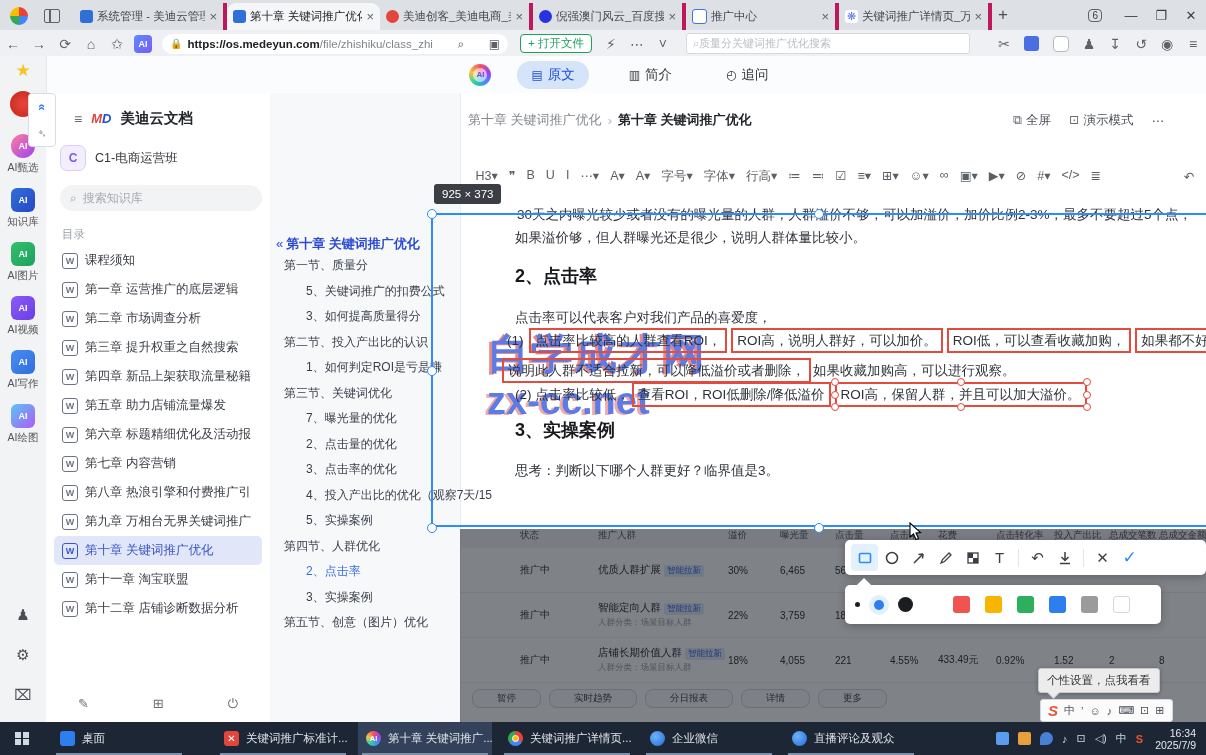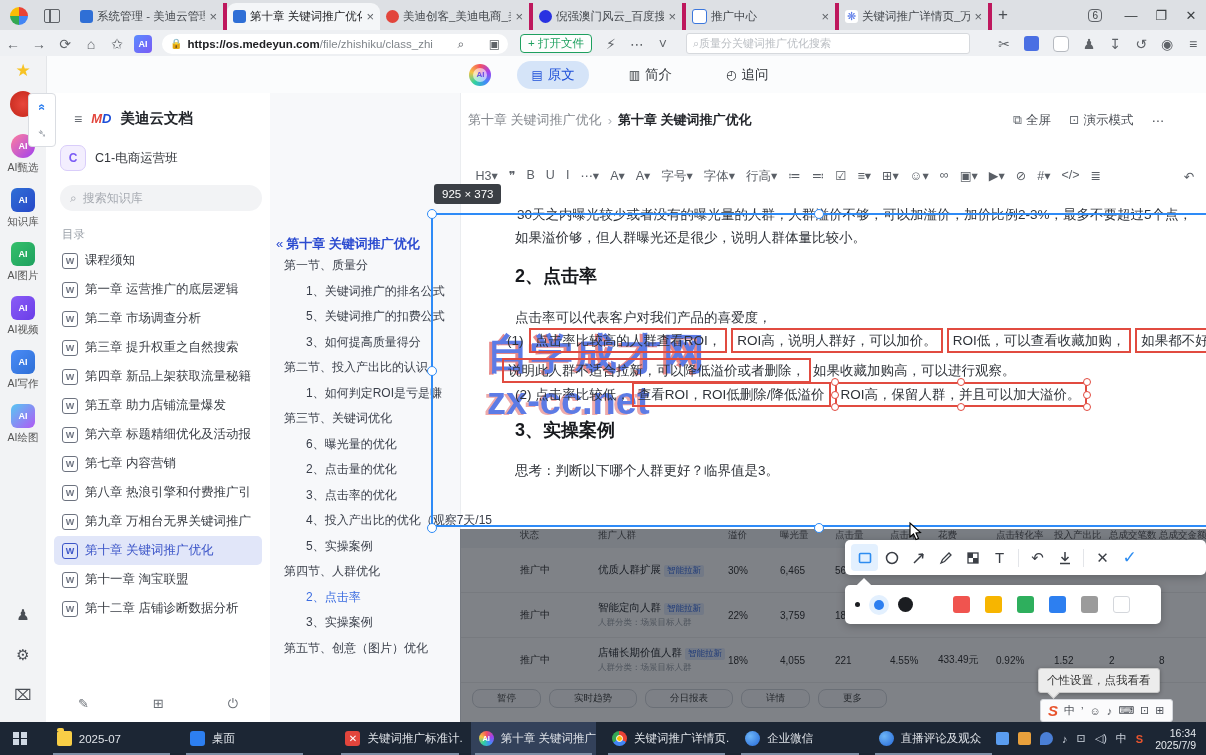--- a/index.html
+++ b/index.html
@@ -429,23 +429,20 @@
 <div class="abs toc">
   <div class="toc-head">
     <span class="cc">«</span><span>第十章 关键词推广优化</span>
   </div>
   <div>
 
       <div class="toc-item lv1">
         <span>第一节、质量分</span>
       </div>
 
-      <div class="toc-item lv2">
-        <span>1、关键词推广的排名公式</span>
-      </div>
 
       <div class="toc-item lv2">
         <span>5、关键词推广的扣费公式</span>
       </div>
 
       <div class="toc-item lv2">
         <span>3、如何提高质量得分</span>
       </div>
 
       <div class="toc-item lv1">
@@ -454,21 +451,21 @@
 
       <div class="toc-item lv2">
         <span>1、如何判定ROI是亏是赚</span>
       </div>
 
       <div class="toc-item lv1">
         <span>第三节、关键词优化</span>
       </div>
 
       <div class="toc-item lv2">
-        <span>6、曝光量的优化</span>
+        <span>7、曝光量的优化</span>
       </div>
 
       <div class="toc-item lv2">
         <span>2、点击量的优化</span>
       </div>
 
       <div class="toc-item lv2">
         <span>3、点击率的优化</span>
       </div>
 
@@ -721,24 +718,20 @@
 <div class="abs taskbar">
   <div class="tb-start">
     <span class="win-logo">
         <b></b>
         <b></b>
         <b></b>
         <b></b>
       </span>
   </div>
   <div class="tb-item">
-    <span class="tb-ic ic-folder"></span>
-    <span>2025-07</span>
-  </div>
-  <div class="tb-item">
     <span class="tb-ic ic-desktop"></span>
     <span>桌面</span>
   </div>
   <div class="tb-item" style="margin-left:30px">
     <span class="tb-ic ic-xmind">✕</span>
     <span>关键词推广标准计...</span>
   </div>
   <div class="tb-item active">
     <span class="tb-ic ic-ai">AI</span>
     <span>第十章 关键词推广...</span>

